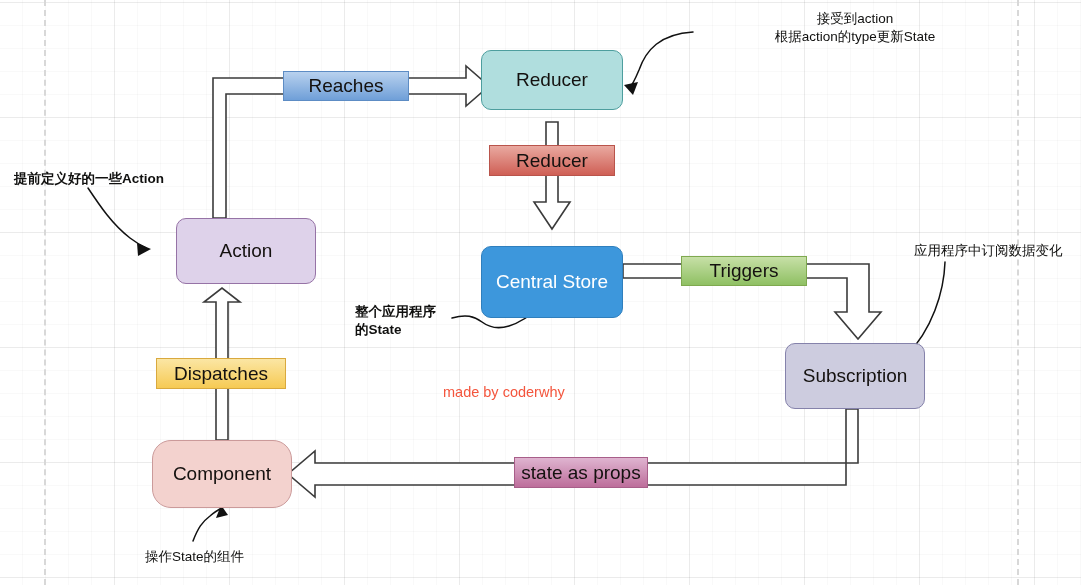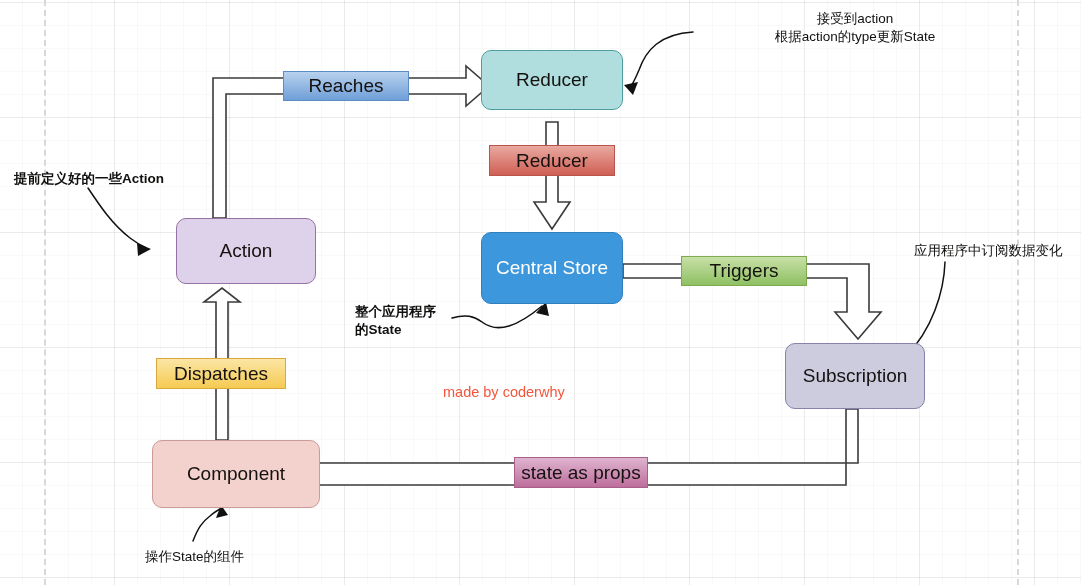--- a/index.html
+++ b/index.html
@@ -114,29 +114,29 @@
       <polygon points="546,302 536,313 549,316"></polygon>
       <polygon points="885,371 899,365 898,378"></polygon>
       <polygon points="221,505 216,518 228,515"></polygon>
     </g>
   </svg>
 
   <div class="node rounded" style="left:481px;top:50px;width:142px;height:60px;background:#b0dede;border-color:#4d9e9e;color:#14110f;">
     <span>Reducer</span>
   </div>
 
-  <div class="node rounded" style="left:481px;top:232px;width:142px;height:72px;background:#3d97dc;border-color:#2f7fbd;color:#ffffff;">
+  <div class="node rounded" style="left:481px;top:246px;width:142px;height:72px;background:#3d97dc;border-color:#2f7fbd;color:#ffffff;">
     <span>Central Store</span>
   </div>
 
   <div class="node rounded" style="left:152px;top:218px;width:140px;height:66px;background:#ded2ea;border-color:#9673a6;color:#14110f;margin-left:24px;">
     <span>Action</span>
   </div>
 
-  <div class="node rounded" style="left:152px;top:440px;width:168px;height:68px;background:#f3d2ce;border-color:#cb9a9a;color:#14110f;">
+  <div class="node rounded" style="left:152px;top:440px;width:140px;height:68px;background:#f3d2ce;border-color:#cb9a9a;color:#14110f;border-radius:19px;">
     <span>Component</span>
   </div>
 
   <div class="node rounded" style="left:785px;top:343px;width:140px;height:66px;background:#cdccdf;border-color:#8582ab;color:#14110f;">
     <span>Subscription</span>
   </div>
 
   <div class="node flat" style="left:283px;top:71px;width:126px;height:30px;border-color:#5d8cc4;color:#14110f;
               background:linear-gradient(to bottom,#b8d1ee 0%,#6f9fd8 100%);">
     <span>Reaches</span>

